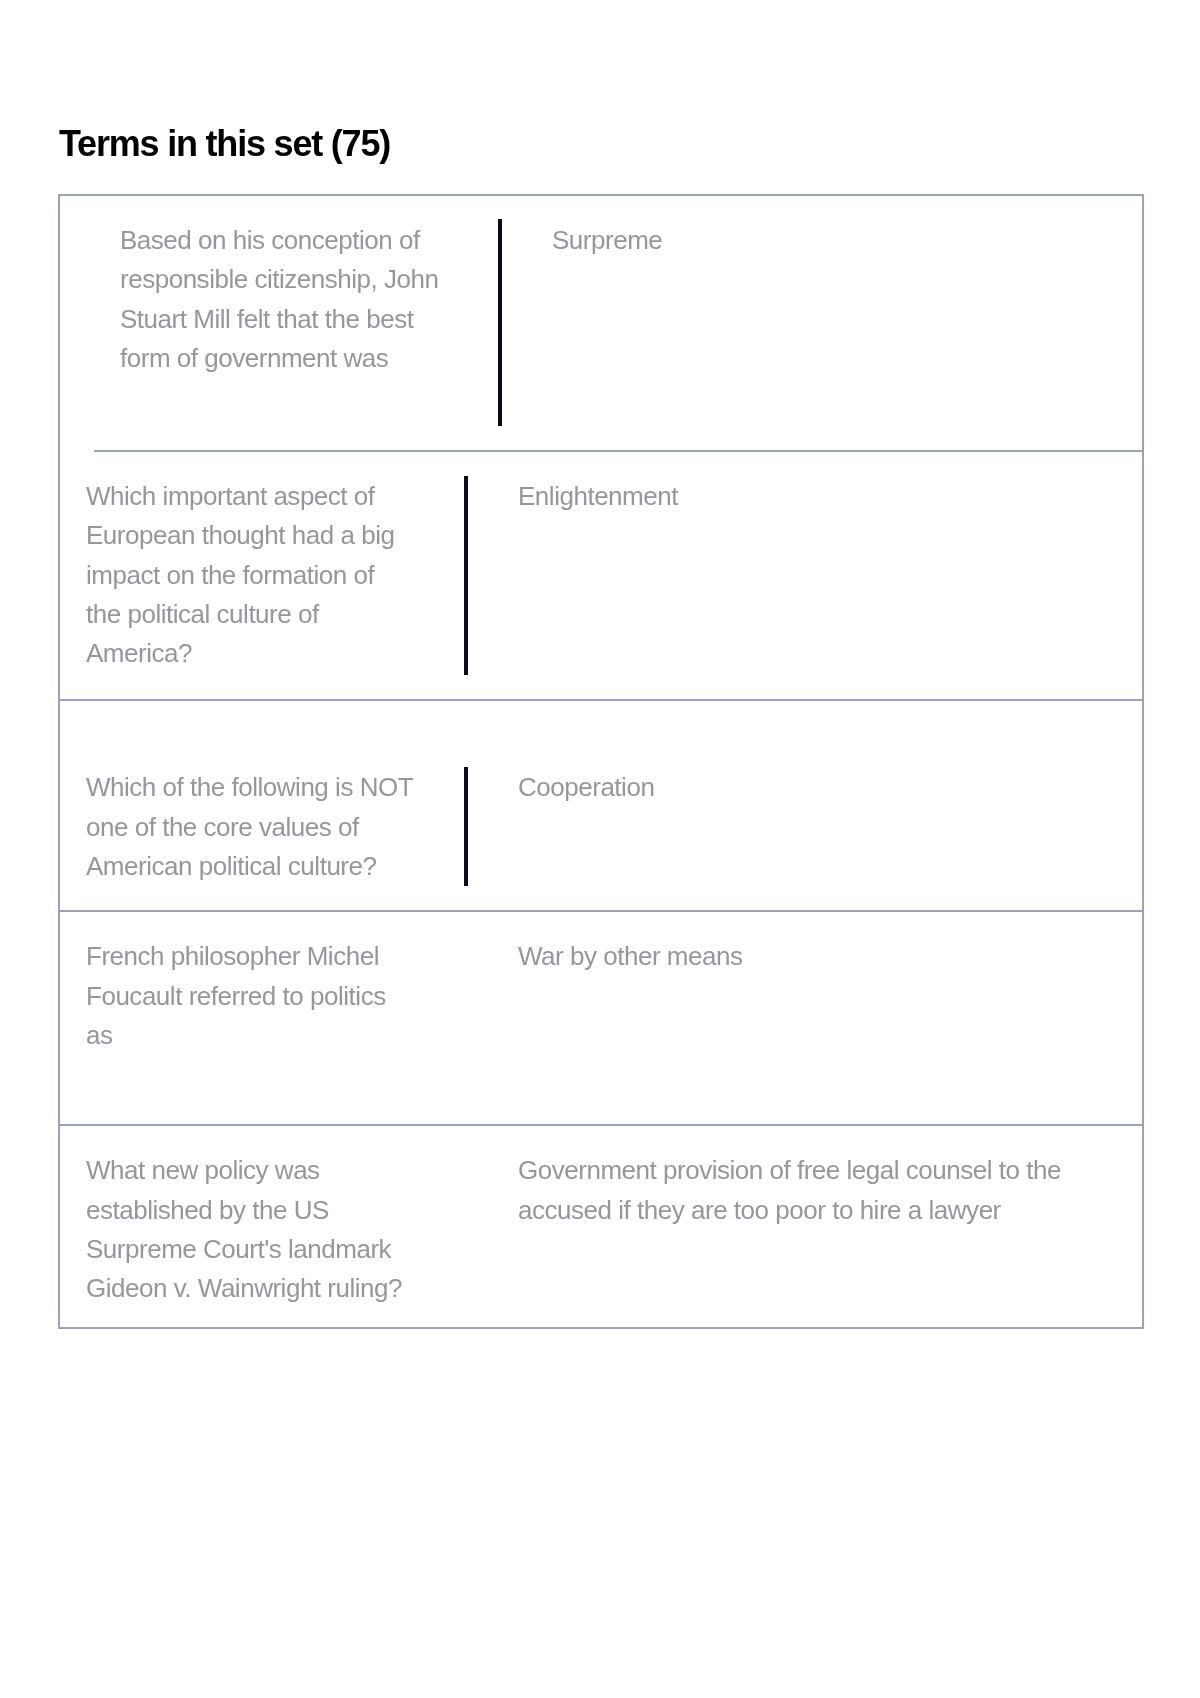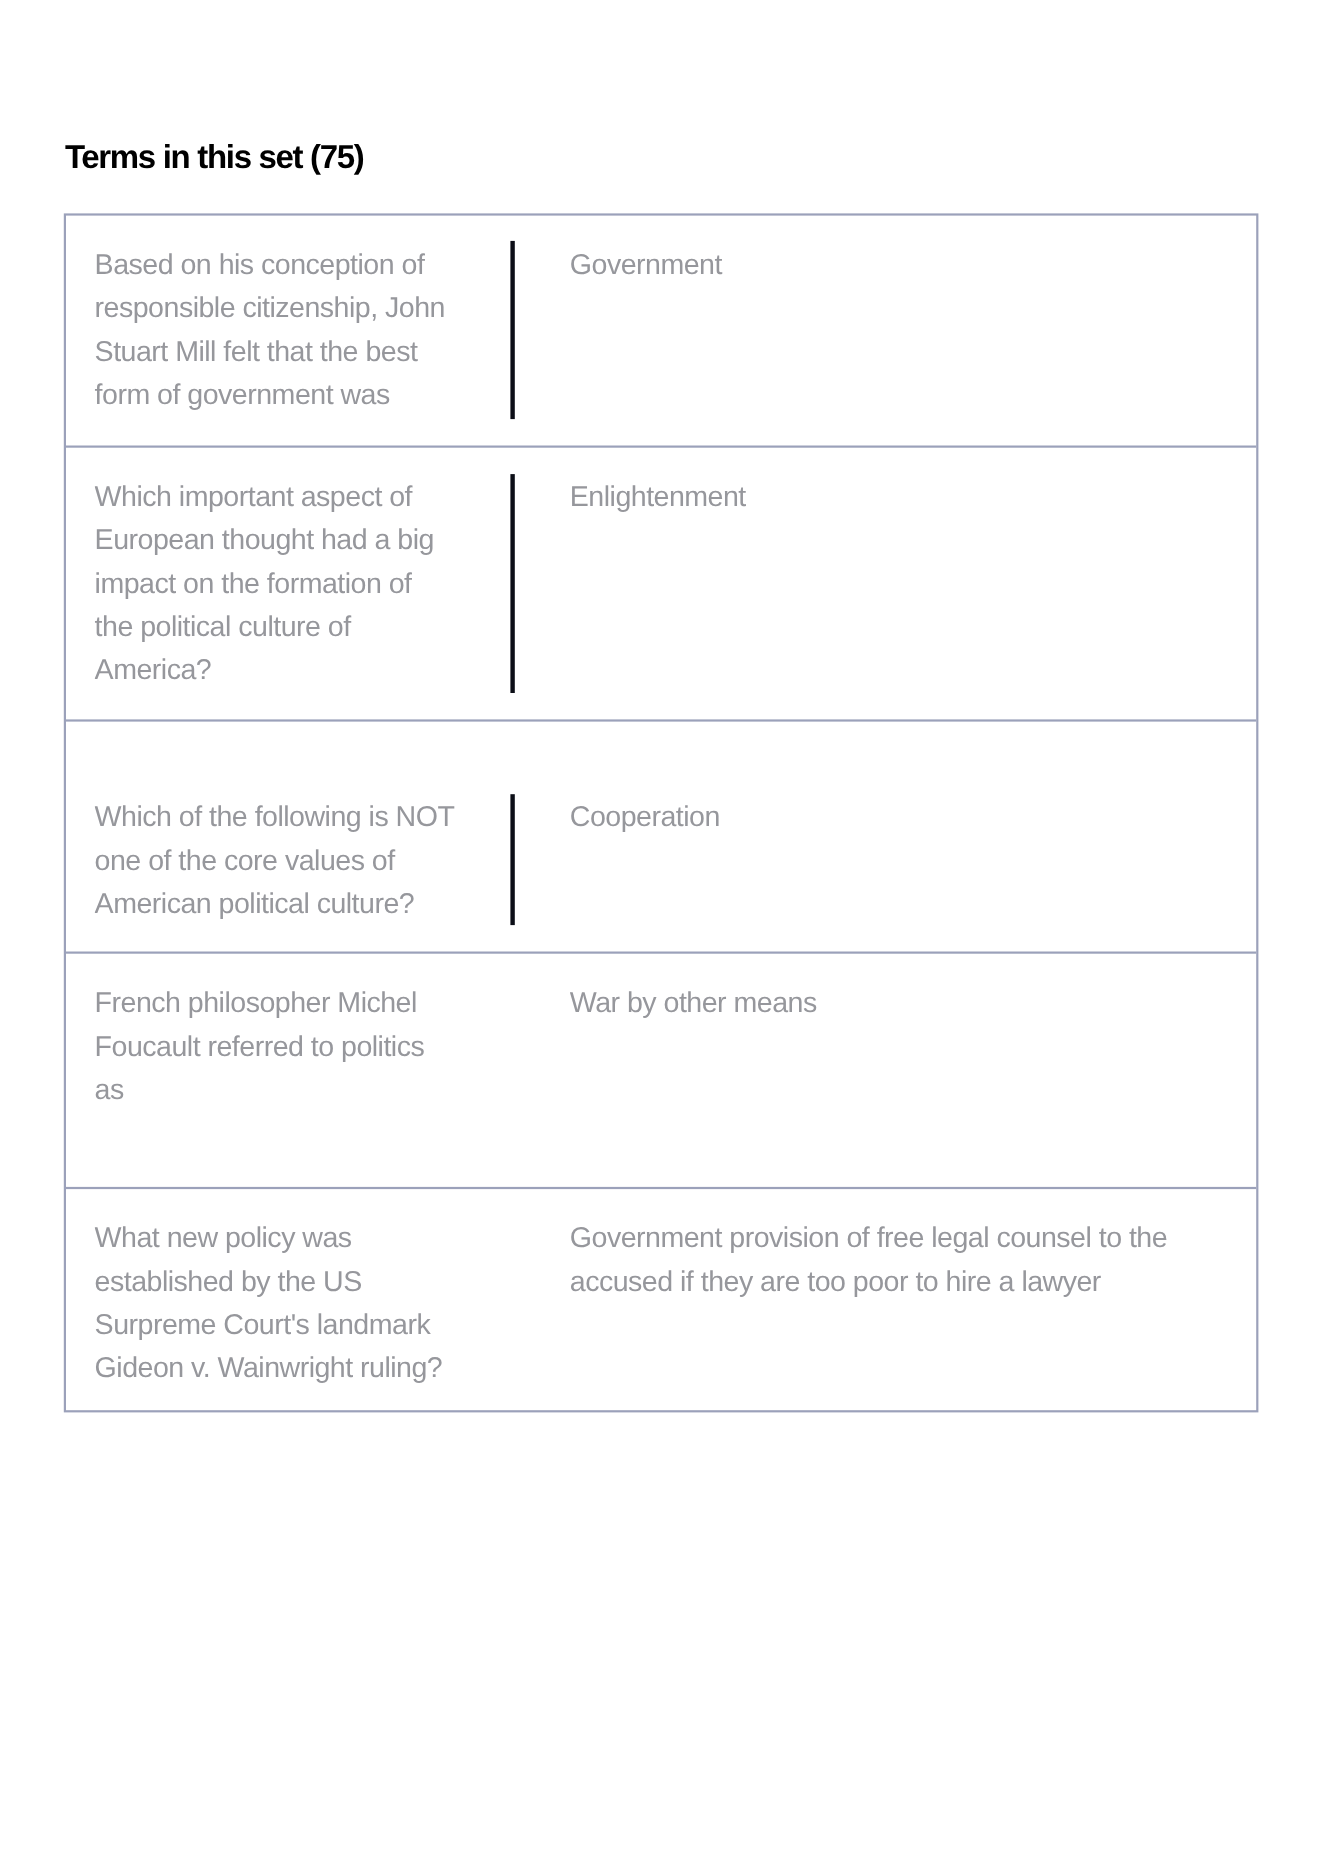--- a/index.html
+++ b/index.html
@@ -18,21 +18,21 @@
     width: 1200px;
     height: 1698px;
     background: var(--page-bg, #ffffff);
     transform: translateZ(0);
   }
   .page-title {
     position: absolute;
     left: 59px;
     top: 126px;
     margin: 0;
-    font-size: 30px;
+    font-size: 36px;
     font-weight: bold;
     color: var(--heading, #000000);
     letter-spacing: -1.2px;
     line-height: 36px;
     white-space: nowrap;
     transform: translateZ(0);
   }
   .terms-table {
     position: absolute;
     left: 58px;
@@ -44,21 +44,21 @@
   }
   .term-row {
     display: flex;
     border-bottom: 2px solid var(--border, #9ba1ba);
     box-sizing: border-box;
   }
   .term-row.is-last { border-bottom: none; }
   .term-row:first-child .accent-bar { top: 22.9px; }
   .term-row.h-3 { height: 169px; margin-top: 42px; }
   .term-row.h-3b { height: 214px; }
-  .term-row.h-4 { height: 211px; }
+  .term-row.h-4 { height: 256px; margin-left: 34px; }
   .term-row.h-4b { height: 201px; }
   .term-row.h-5 { height: 249.2px; }
   .term-cell {
     flex: 0 0 404px;
     width: 404px;
     box-sizing: border-box;
     padding: 25.1px 49.7px 26px 26px;
   }
   .definition-cell {
     flex: 1 1 0;
@@ -89,21 +89,21 @@
 
   <h1 class="page-title">Terms in this set (75)</h1>
 
   <div class="terms-table" id="terms-table">
       <div class="term-row h-4">
         <div class="term-cell">
           <div class="cell-text">Based on his conception of responsible citizenship, John Stuart Mill felt that the best form of government was</div>
         </div>
         <div class="definition-cell">
           <span class="accent-bar"></span>
-          <div class="cell-text">Government</div>
+          <div class="cell-text">Surpreme</div>
         </div>
       </div>
       <div class="term-row h-5">
         <div class="term-cell">
           <div class="cell-text">Which important aspect of European thought had a big impact on the formation of the political culture of America?</div>
         </div>
         <div class="definition-cell">
           <span class="accent-bar"></span>
           <div class="cell-text">Enlightenment</div>
         </div>

